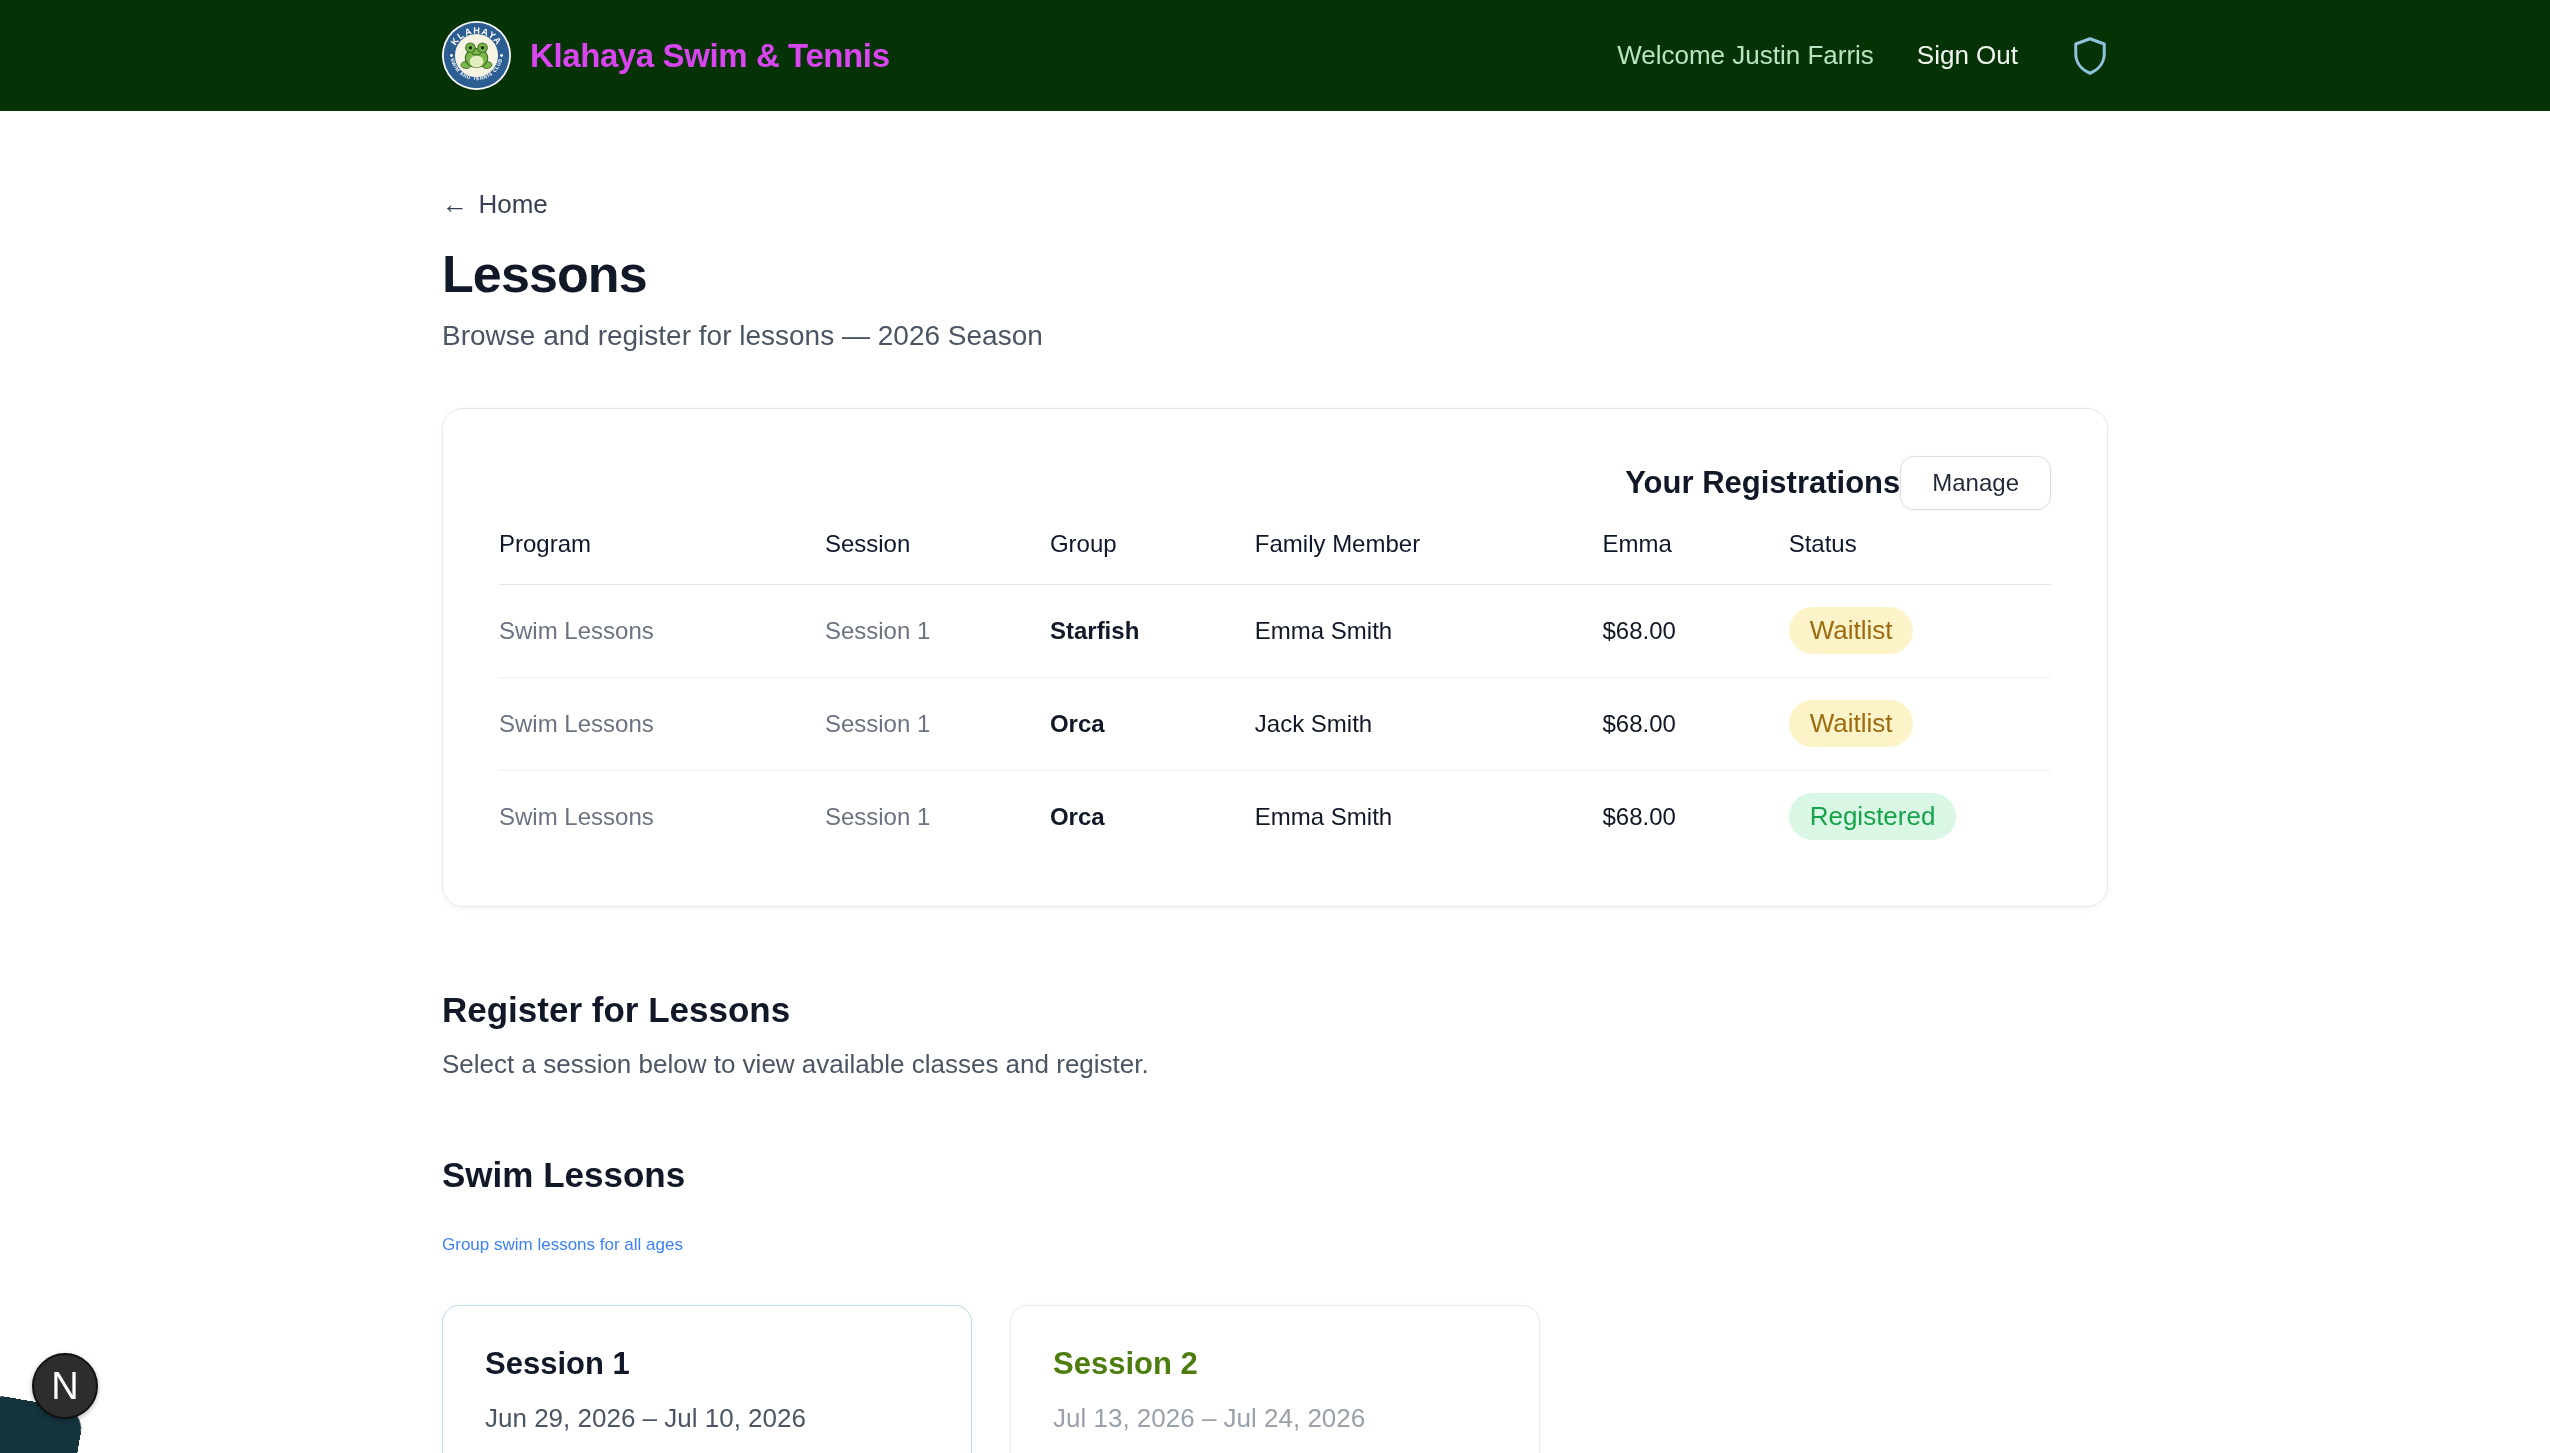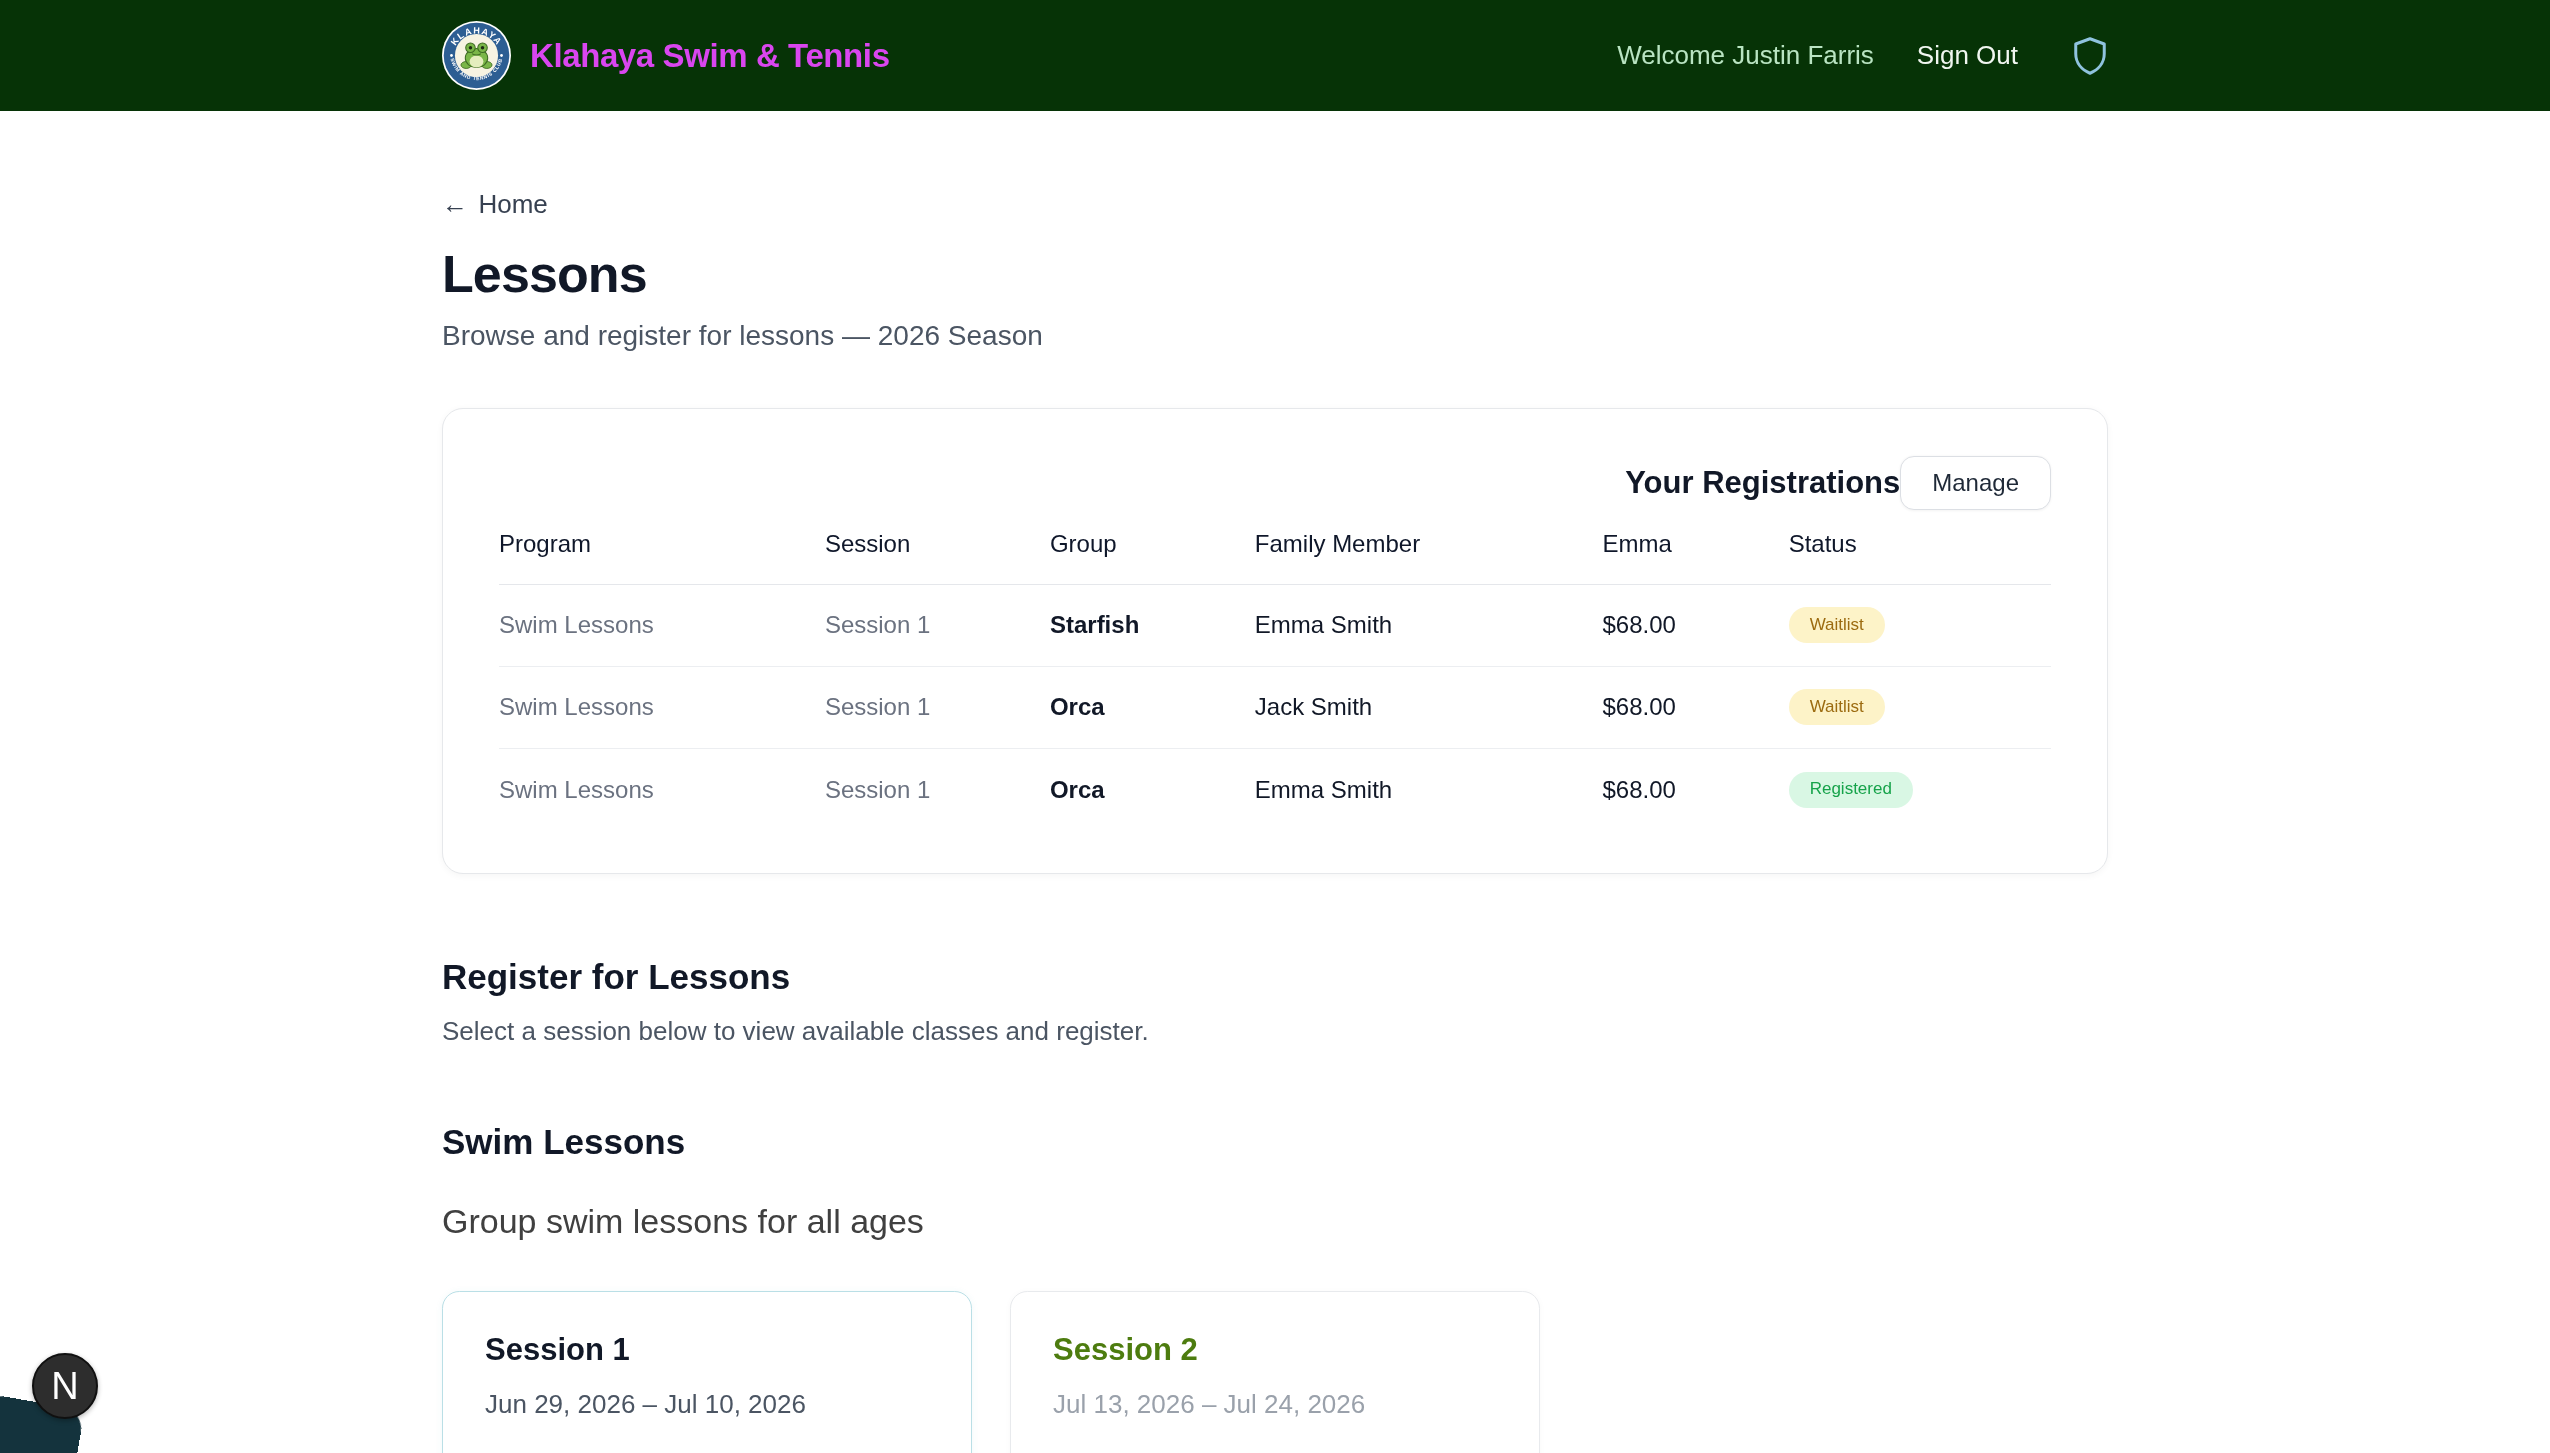--- a/index.html
+++ b/index.html
@@ -106,33 +106,33 @@
   .col-program { width: 21%; }
   .col-session { width: 14.5%; }
   .col-class   { width: 13.2%; }
   .col-member  { width: 22.4%; }
   .col-price   { width: 12%; }
   .col-status  { width: 16.9%; }
   .cell-muted { color: #6b7280; }
   .cell-bold { font-weight: 700; color: #111827; }
   .badge {
     display: inline-block;
-    font-size: 17px;
+    font-size: 26px;
     padding: 7.8px 21px;
     border-radius: 867px;
     line-height: 1.2;
   }
   .badge-waitlist { background: #fdf3c8; color: #9c6b10; }
   .badge-registered { background: #d9f7e4; color: #16a34a; }
 
   
   .section-title { margin-top: 83px; font-size: 35px; font-weight: 700; color: #111827; }
   .section-subtitle { margin-top: 19px; font-size: 26px; color: #4b5563; }
   .program-title { margin-top: 75px; font-size: 35px; font-weight: 700; color: #111827; }
-  .program-subtitle { margin-top: 40px; font-size: 34px; color: #404040; }
+  .program-subtitle { margin-top: 40px; font-size: 17px; color: #3b82f6; }
 
   
   .session-grid {
     margin-top: 50px;
     display: grid;
     grid-template-columns: repeat(3, 1fr);
     gap: 38px;
   }
   .session-card {
     border-radius: 17.3px;

